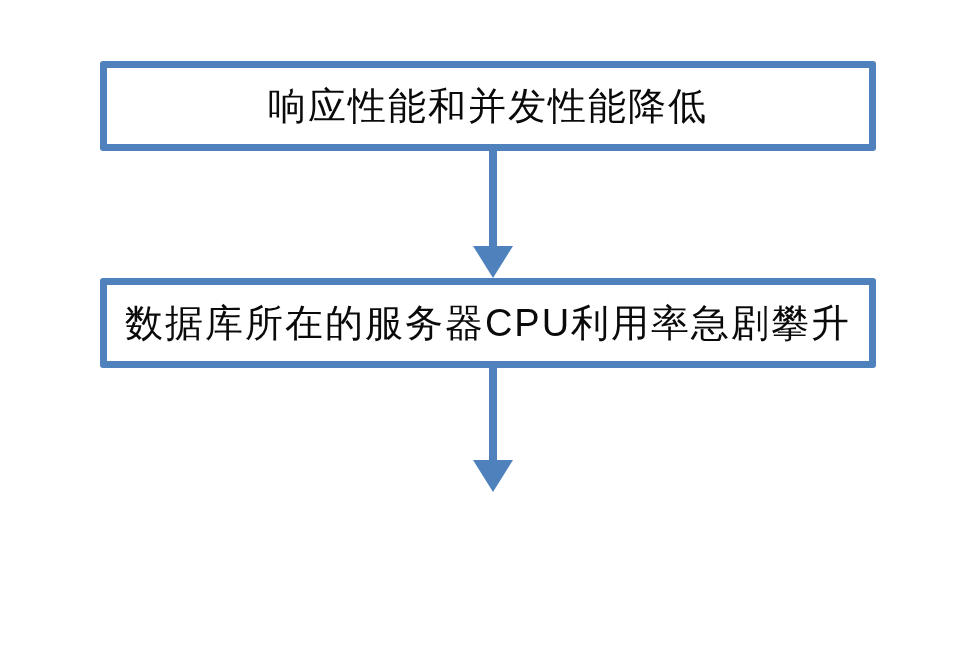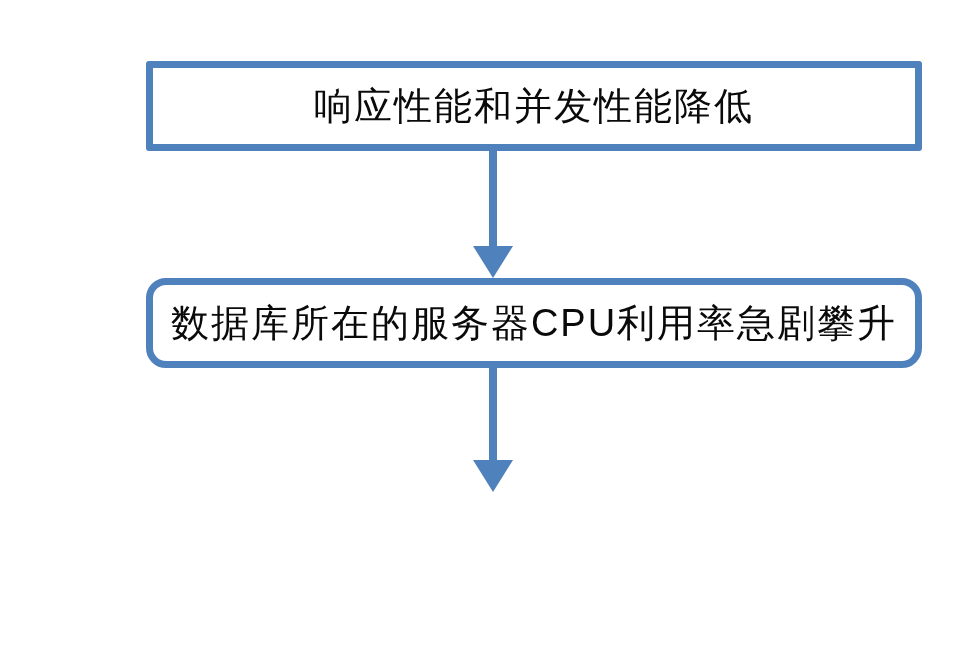--- a/index.html
+++ b/index.html
@@ -20,31 +20,30 @@
     left: 100px;
     width: 776px;
     height: 90px;
     box-sizing: border-box;
     border: 7px solid #4f81bd;
     border-radius: 3px;
     background: #ffffff;
     display: flex;
     align-items: center;
     justify-content: center;
-    margin-left: 46px;
   }
   .flow-box .label {
     color: #0a0a0a;
     font-size: 38px;
     letter-spacing: 2px;
     white-space: nowrap;
     text-align: center;
   }
   .box-1 { top: 61px; }
-  .box-2 { top: 278px; border-radius: 20px; }
+  .box-2 { top: 278px; }
   .box-3 { top: 492px; }
 
   .arrow {
     position: absolute;
     left: 0;
     width: 978px;
     pointer-events: none;
   }
   .arrow .shaft {
     position: absolute;

